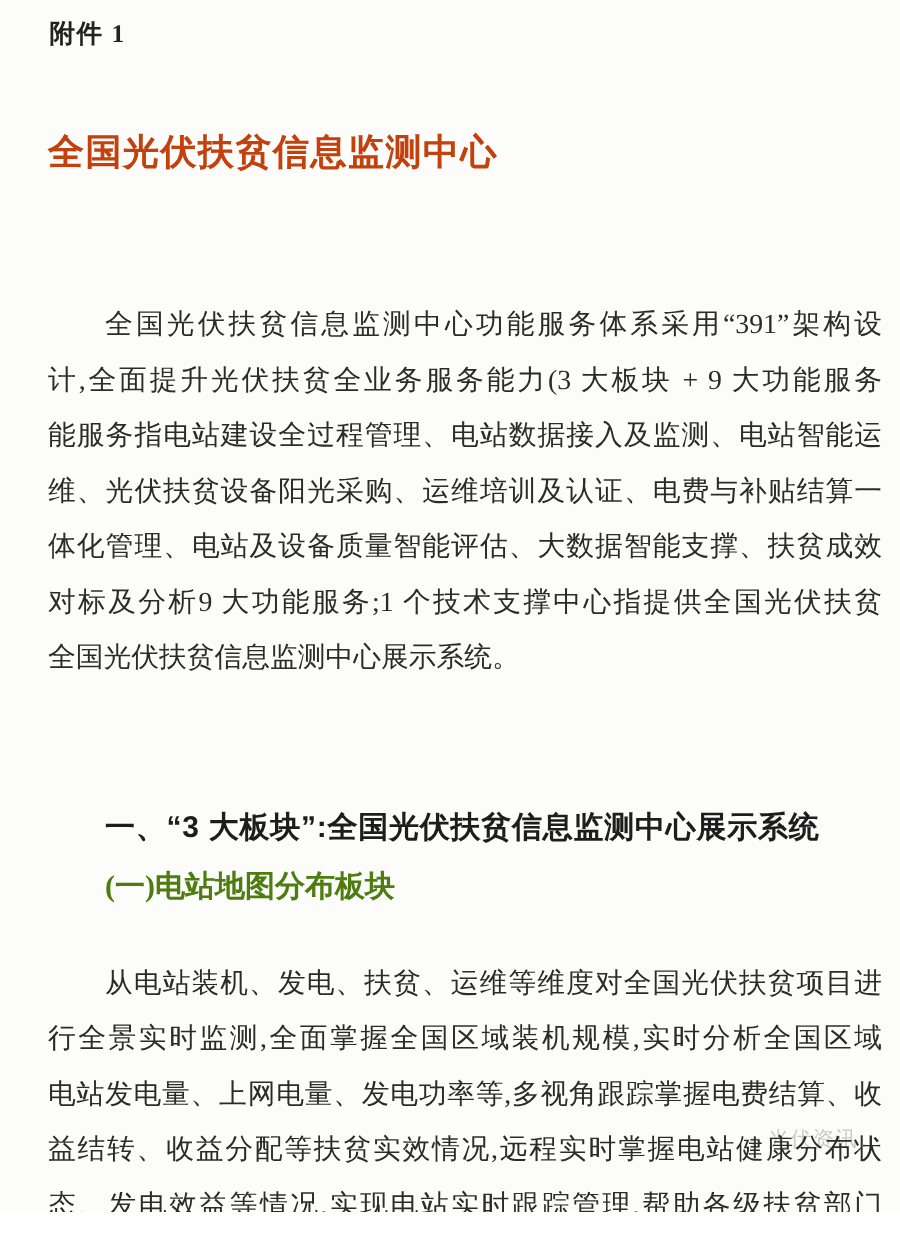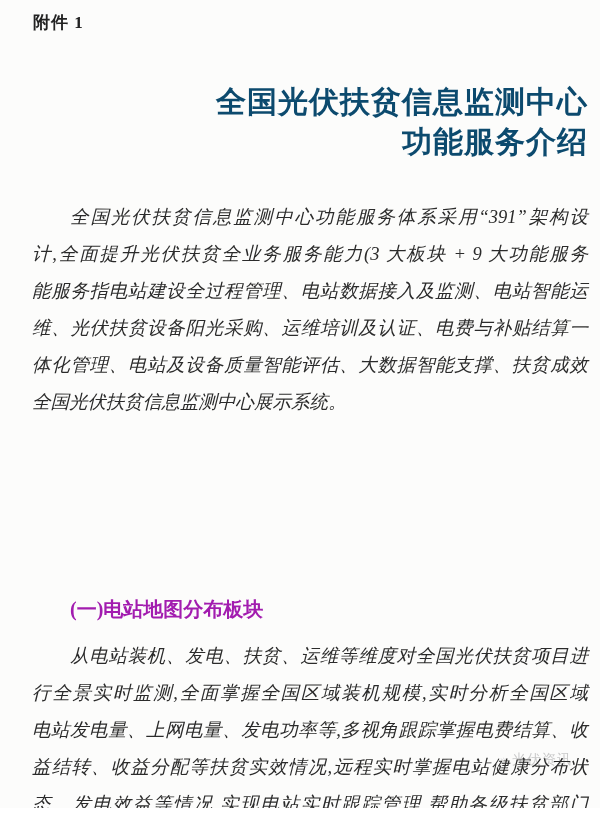--- a/index.html
+++ b/index.html
@@ -10,76 +10,77 @@
     overflow:hidden;
     font-family:"Liberation Serif", serif;
     color:#2b2b2b;
   }
   .attach {
     position:absolute; top:11px; left:33px;
     font-size:17px; font-weight:bold; letter-spacing:1px; color:#222;
   }
   .title {
     position:absolute; top:82px; left:32px; width:556px;
-    text-align:right; font-weight:bold; color:#0c4a6e;
-    font-size:30px; line-height:40px; letter-spacing:1px;
+    text-align:left; font-weight:bold; color:#c2410c;
+    font-size:24px; line-height:40px; letter-spacing:1px;
   }
   .para { position:absolute; left:32px; width:556px; }
   .para-intro { top:199px; }
   .para-map   { top:638px; }
   .line {
     font-size:18.5px; line-height:37px;
     white-space:nowrap;
-    text-align:justify; text-align-last:justify;font-style:italic;
+    text-align:justify; text-align-last:justify;
   }
   .line.indent { text-indent:38px; }
   .line.last { text-align-last:left; }
   .h1 {
     position:absolute; top:537px; left:32px; width:560px;
     font-family:"Liberation Sans", sans-serif;
     font-weight:bold; font-size:20px; line-height:30px;
     text-indent:38px; white-space:nowrap; color:#1d1d1d;
     letter-spacing:0.5px;
   }
   .h2 {
-    position:absolute; top:594px; left:32px; width:560px;
+    position:absolute; top:576px; left:32px; width:560px;
     font-family:"Liberation Serif", serif;
     font-weight:bold; font-size:20px; line-height:30px;
-    text-indent:38px; white-space:nowrap; color:#a21caf;
+    text-indent:38px; white-space:nowrap; color:#4d7c0f;
   }
   .watermark {
     position:absolute; top:751px; left:498px;
     color:#c5c5c5; font-size:14px; letter-spacing:1px;
     font-family:"Liberation Sans", sans-serif;
     display:flex; align-items:center; gap:2px;
     opacity:0.9; white-space:nowrap;
   }
   .watermark .wm-icon { font-size:12px; color:#cfcfcf; }
 </style>
 </head>
 <body>
 
 <div class="page">
 
   <div class="attach">附件 1</div>
 
   <div class="title">
     <div>全国光伏扶贫信息监测中心</div>
-    <div>功能服务介绍</div>
   </div>
 
   <div class="para para-intro">
     <div class="line indent">全国光伏扶贫信息监测中心功能服务体系采用“391”架构设</div>
     <div class="line">计,全面提升光伏扶贫全业务服务能力(3 大板块 + 9 大功能服务</div>
     <div class="line">能服务指电站建设全过程管理、电站数据接入及监测、电站智能运</div>
     <div class="line">维、光伏扶贫设备阳光采购、运维培训及认证、电费与补贴结算一</div>
     <div class="line">体化管理、电站及设备质量智能评估、大数据智能支撑、扶贫成效</div>
+    <div class="line">对标及分析9 大功能服务;1 个技术支撑中心指提供全国光伏扶贫</div>
     <div class="line last">全国光伏扶贫信息监测中心展示系统。</div>
   </div>
 
+  <div class="h1">一、“3 大板块”:全国光伏扶贫信息监测中心展示系统</div>
 
   <div class="h2">(一)电站地图分布板块</div>
 
   <div class="watermark">
     <span class="wm-icon">☼</span>
     <span>光伏资讯</span>
   </div>
 
   <div class="para para-map">
     <div class="line indent">从电站装机、发电、扶贫、运维等维度对全国光伏扶贫项目进</div>

